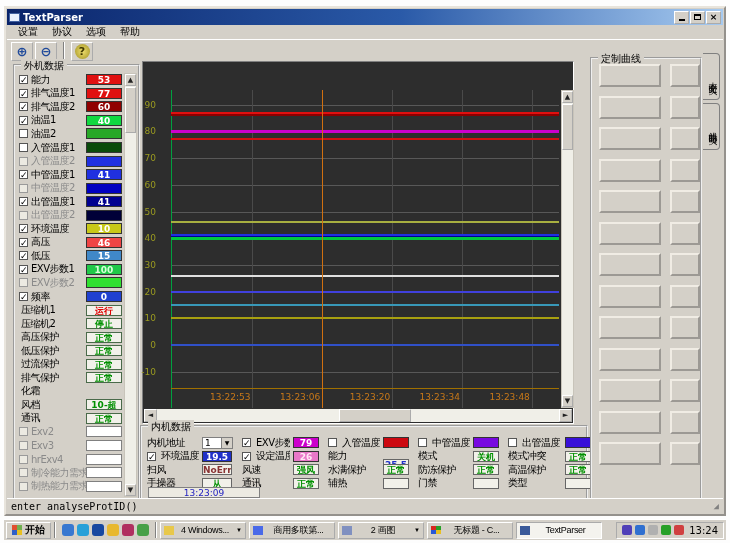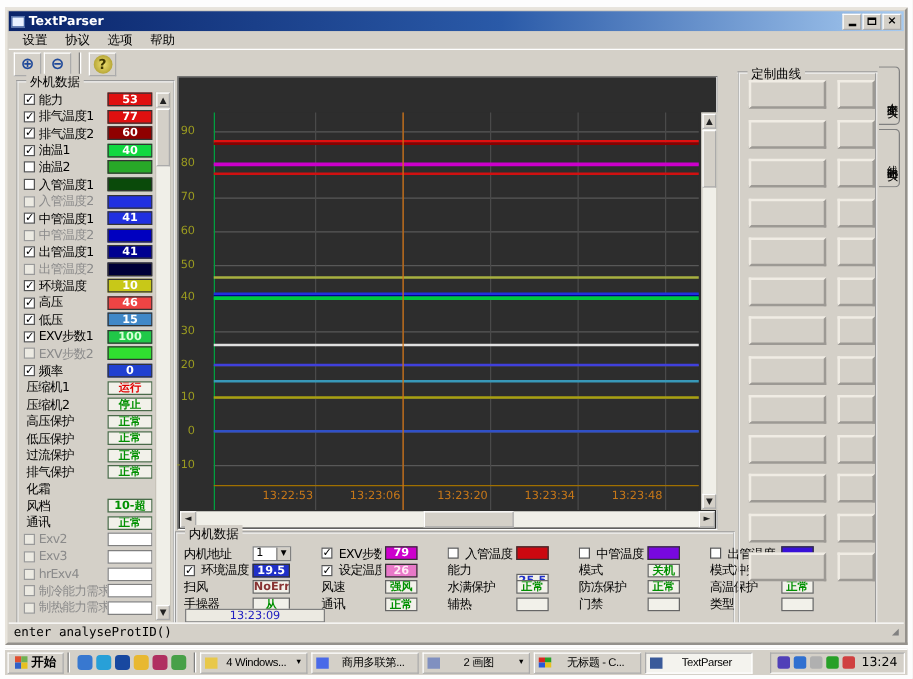--- a/index.html
+++ b/index.html
@@ -58,21 +58,21 @@
 .series-line{position:absolute;left:0;right:0;height:2px;}
 .vedge{position:absolute;top:0;bottom:0;width:1px;}
 .cursor{position:absolute;top:0;bottom:0;width:1px;}
 .cvscroll{position:absolute;left:418px;top:28px;width:13px;height:318px;background:#f0efe8;border:1px solid #c8c4ba;}
 .chscroll{position:absolute;left:1px;bottom:1px;height:13px;right:1px;background:#f0efe8;display:flex;}
 .hbtn{width:13px;height:100%;background:#d4d0c8;border:1px outset #fff;font-size:7px;text-align:center;line-height:11px;color:#222;}
 .hthumb{position:absolute;left:195px;top:0;width:72px;height:13px;background:#d4d0c8;border:1px outset #fff;}
 .hspacer{flex:1;}
 
 .indoor{left:134px;top:417px;width:448px;height:76px;background:#d4d0c8;}
-.igwrap{position:absolute;left:5px;top:9px;right:2px;bottom:14px;display:flex;gap:24px;}
+.igwrap{position:absolute;left:5px;top:9px;right:2px;bottom:14px;display:flex;gap:9px;}
 .igroup{display:flex;flex-direction:column;}
 .irow{height:13.5px;display:flex;align-items:center;gap:3px;}
 .ilbl{display:inline-flex;align-items:center;gap:2px;font-size:10px;white-space:nowrap;letter-spacing:-0.5px;overflow:hidden;}
 .ival{height:11px;font-size:9px;font-weight:bold;line-height:11px;text-align:center;border:1px solid #666;
   background:#f2f1ea;flex:0 0 auto;overflow:hidden;}
 .dd{display:inline-flex;height:12px;border:1px solid #808080;background:#fff;font-size:9px;align-items:center;}
 .ddtxt{width:18px;text-align:left;padding-left:2px;}
 .ddbtn{width:11px;height:100%;background:#d4d0c8;border-left:1px solid #808080;font-size:6px;text-align:center;line-height:10px;}
 .tstamp{position:absolute;left:6px;bottom:1px;width:112px;height:11px;border:1px solid #808080;background:#eceae2;
   color:#2020c0;font-size:9px;line-height:10px;text-align:center;}

